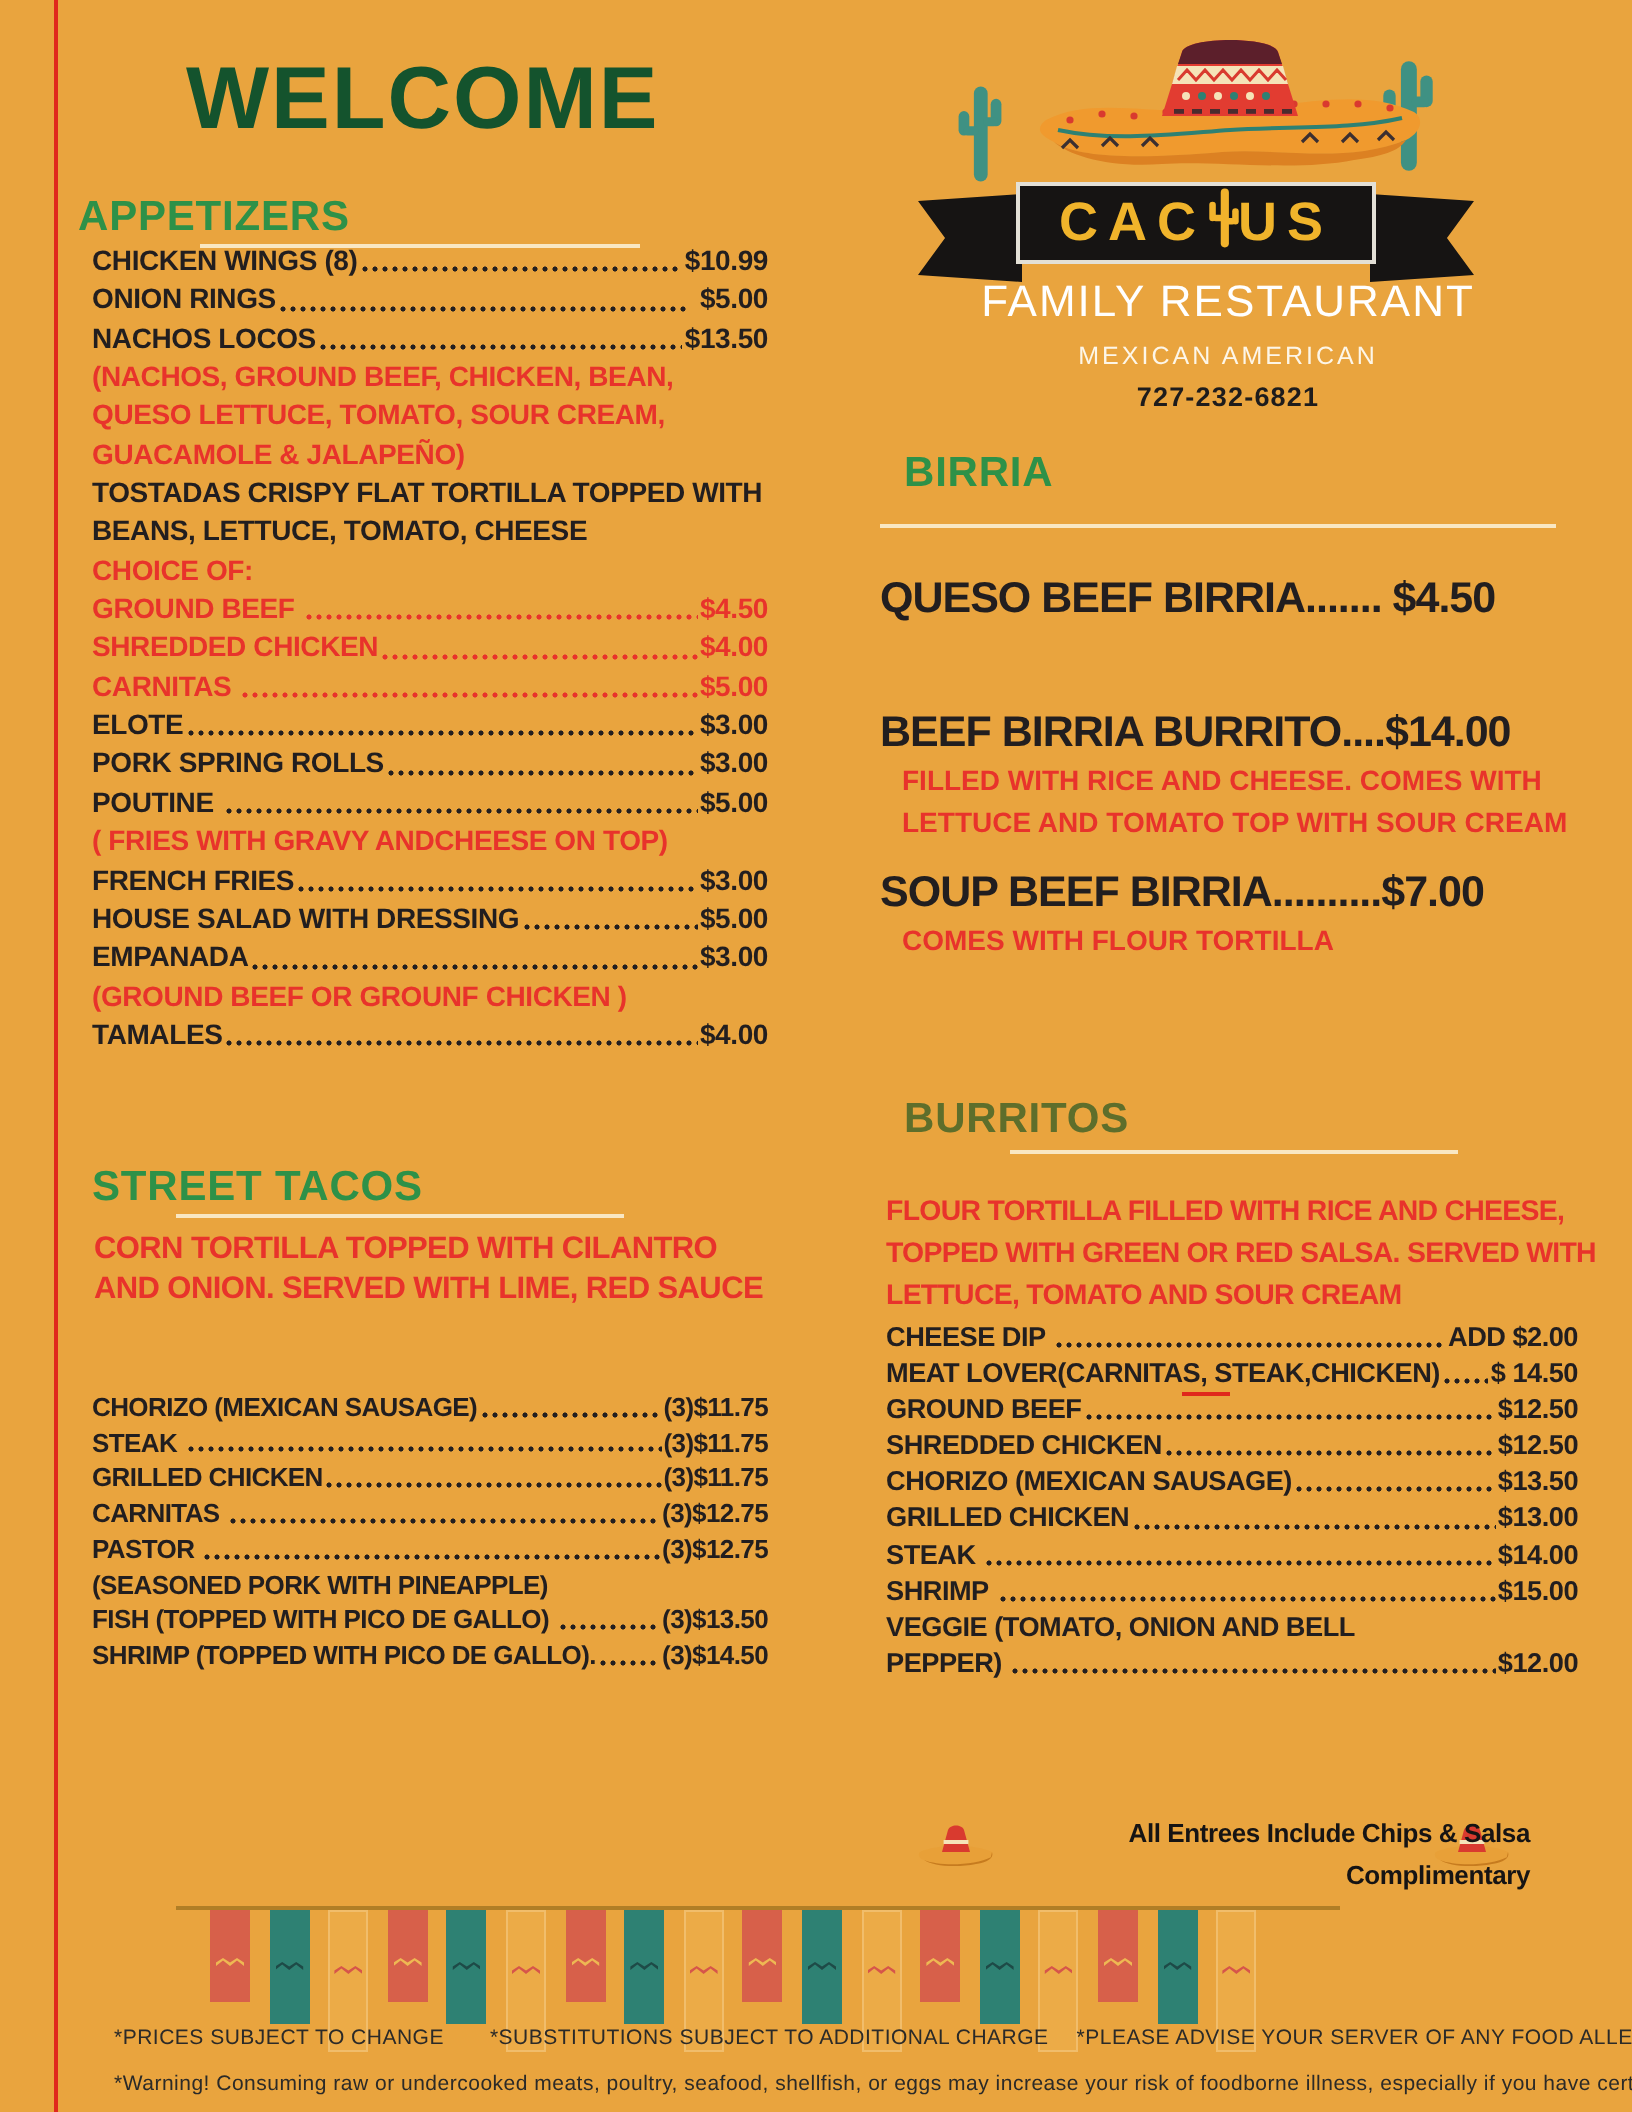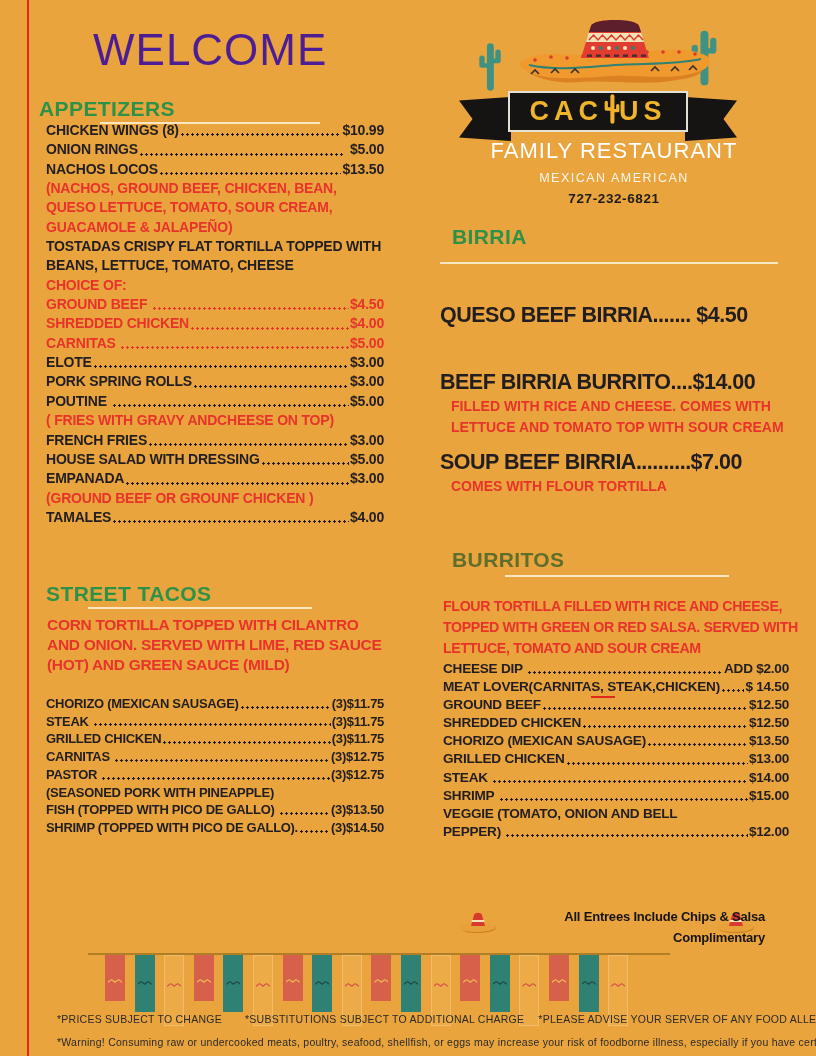--- a/index.html
+++ b/index.html
@@ -1,40 +1,40 @@
 <!DOCTYPE html>
 <html><head>
 <meta charset="utf-8">
 <style>
   *{margin:0;padding:0;box-sizing:border-box}
   body{font-family:"Liberation Sans","DejaVu Sans",sans-serif;background:#fff}
   .page{position:relative;width:816px;height:1056px;background:#E9A43E;overflow:hidden}
   .vline{position:absolute;left:27px;top:0;width:2px;height:1056px;background:#E0281C}
-  .welcome{position:absolute;left:93px;top:24px;font-size:44px;font-weight:400;color:#4c1d95;letter-spacing:1px;line-height:52px}
+  .welcome{position:absolute;left:93px;top:24px;font-size:44px;font-weight:700;color:#14532d;letter-spacing:1px;line-height:52px}
   .sec-title{position:absolute;font-size:21px;font-weight:800;letter-spacing:.4px;line-height:26px}
   .green{color:#2E9148}
   .olive{color:#5E6E2B}
   .cream-line{position:absolute;height:2px;background:rgba(250,240,214,.88)}
   
   .menu{position:absolute;font-weight:700;color:#221E1F}
   .menu .mi{display:flex;align-items:flex-start}
   .apps .mi{line-height:19.35px;font-size:14px;letter-spacing:-.2px}
   .tacos .mi{line-height:17.7px;font-size:13px;letter-spacing:-.3px}
   .burr .mi{line-height:18.1px;font-size:13.6px;letter-spacing:-.25px}
   .menu .mi .nm,.menu .mi .pr{white-space:pre}
   .menu .mi .dots{flex:1 1 auto;min-width:2px;align-self:flex-end;height:3px;margin:0 1px 4px 1px;
      background-image:radial-gradient(circle,currentColor 1.15px,transparent 1.4px);
      background-size:5px 3px;background-repeat:repeat-x;background-position:left bottom}
   .menu .mi.red{color:#E8332B}
   
   .desc{position:absolute;font-weight:700;color:#E8332B;white-space:nowrap}
   .tdesc{font-size:15.5px;line-height:20px;letter-spacing:-.3px}
   .bdesc{font-size:14.2px;line-height:21px;letter-spacing:-.35px}
   
-  .birria-wrap{position:absolute;left:440px;top:302px;width:352px}
+  .birria-wrap{position:absolute;left:440px;top:286px;width:352px}
   .bline{font-size:21.5px;font-weight:800;letter-spacing:-.5px;line-height:26px;color:#221E1F;white-space:nowrap}
   .bnote{font-size:14px;font-weight:700;color:#E8332B;line-height:19px;padding-left:11px;margin-top:2px;white-space:nowrap}
   .birria-item:nth-child(1){margin-bottom:41px}
   .birria-item:nth-child(2){margin-bottom:12px}
   
   .brandtxt{position:absolute;left:440px;width:348px;text-align:center;color:#fff}
   .ribbon-band{position:absolute;left:508px;top:91px;width:180px;height:41px;background:#161413;border:2px solid rgba(250,246,236,.9);display:flex;align-items:center;justify-content:center;gap:4px}
   .tail{position:absolute;background:#161413}
   .tail.l{left:459px;top:97px;width:52px;height:44px;clip-path:polygon(0 8%,100% 0,100% 100%,0 92%,26% 50%)}
   .tail.r{left:685px;top:97px;width:52px;height:44px;clip-path:polygon(0 0,100% 8%,74% 50%,100% 92%,0 100%)}
@@ -227,21 +227,20 @@
         <span class="dots"></span>
         <span class="pr">$4.00</span>
       </div>
     </div>
 
   <div class="sec-title green" style="left:46px;top:581px">STREET TACOS</div>
   <div class="cream-line" style="left:88px;top:607px;width:224px"></div>
   <div class="desc tdesc" style="left:47px;top:615px">
     <div>CORN TORTILLA TOPPED WITH CILANTRO</div>
     <div>AND ONION. SERVED WITH LIME, RED SAUCE</div>
-    <div>(HOT) AND GREEN SAUCE (MILD)</div>
   </div>
   <div class="menu tacos" style="left:46px;top:695px;width:338px">
       <div class="mi">
         <span class="nm">CHORIZO (MEXICAN SAUSAGE)</span>
         <span class="dots"></span>
         <span class="pr">(3)$11.75</span>
       </div>
       <div class="mi">
         <span class="nm">STEAK </span>
         <span class="dots"></span>

